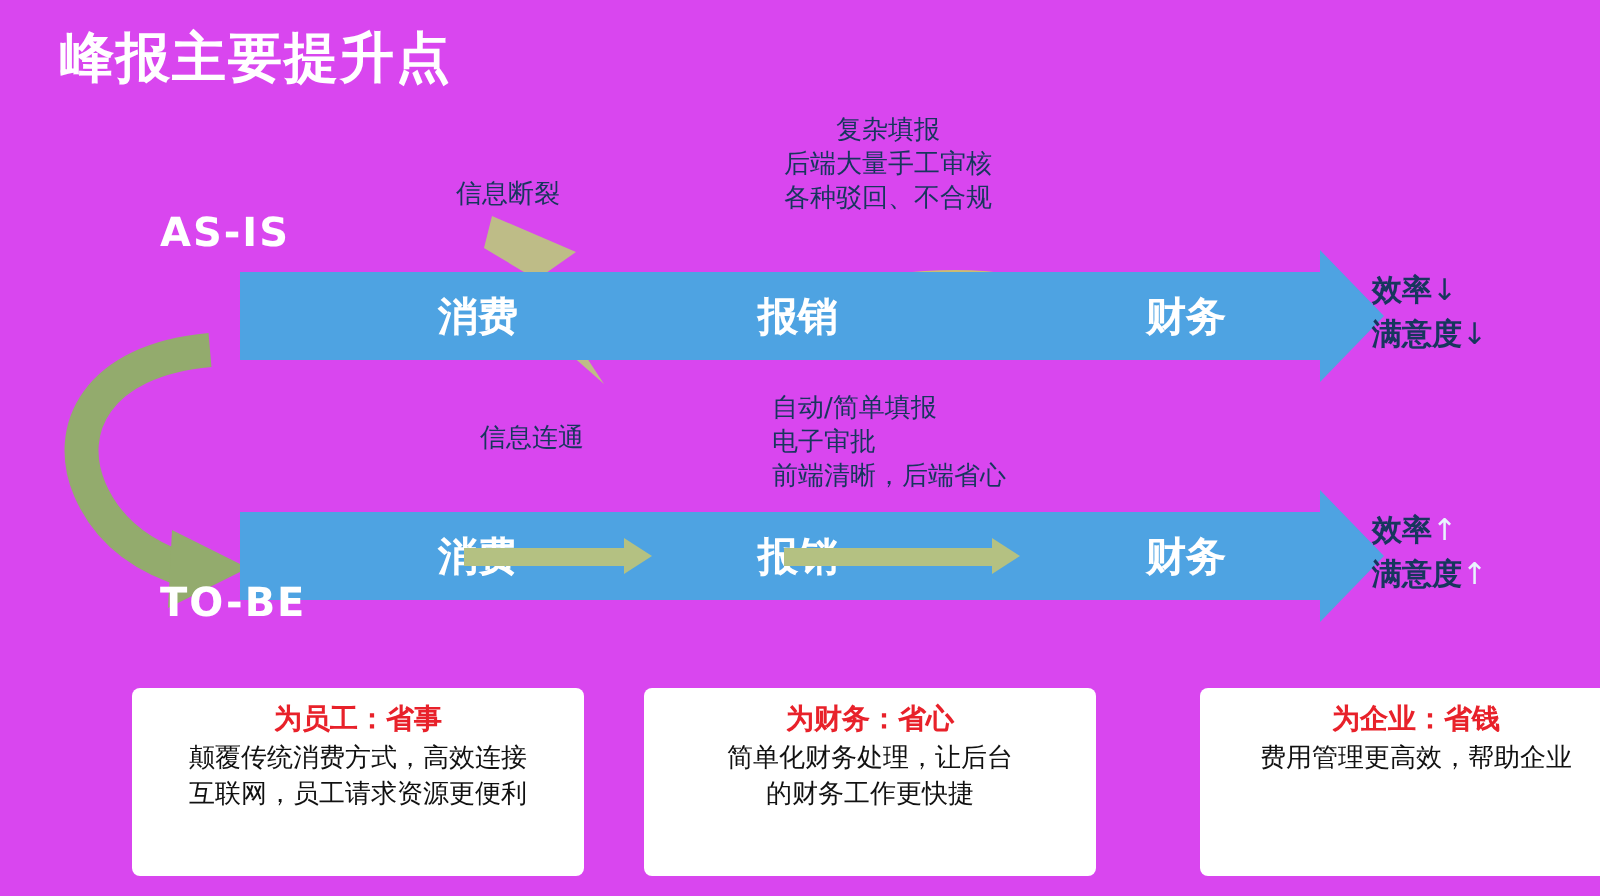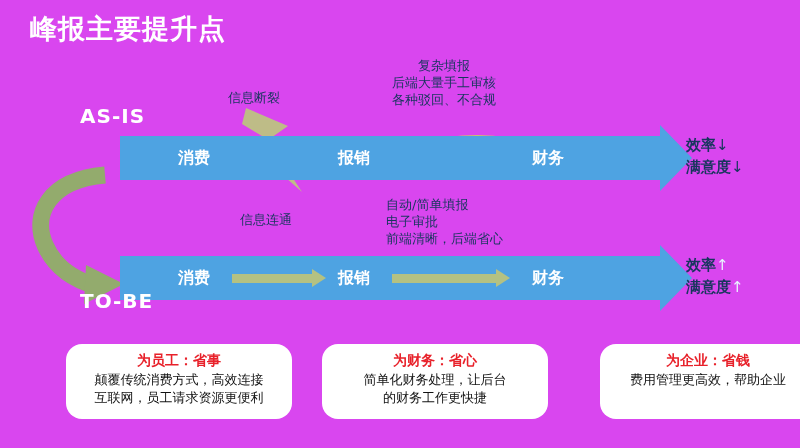--- a/index.html
+++ b/index.html
@@ -69,24 +69,25 @@
     border-left: 32px solid #4ea3e2;
   }
   #head-asis { left: 660px; top: 125px; }
   #head-tobe { left: 660px; top: 245px; }
 
   .band-stage {
     position: absolute;
     top: 0;
     height: 44px;
     line-height: 44px;
-    font-size: 16px;
+    font-size: 20px;
     font-weight: 700;
     color: #ffffff;
     white-space: nowrap;
+    margin-left: 41px;
   }
 
   
   .inline-arrow {
     position: absolute;
     top: 17px;
     height: 10px;
   }
   .inline-arrow .shaft {
     position: absolute;
@@ -139,23 +140,23 @@
     top: 0;
     width: 800px;
     height: 448px;
     pointer-events: none;
   }
 
   
   .callout {
     position: absolute;
     top: 344px;
-    height: 75px;
+    height: 94px;
     background: #ffffff;
-    border-radius: 16px;
+    border-radius: 4px;
     box-sizing: border-box;
     padding: 6px 8px 0 8px;
     text-align: center;
   }
   #callout-0 { left: 66px;  width: 226px; }
   #callout-1 { left: 322px; width: 226px; }
   #callout-2 { left: 600px; width: 216px; }
   .callout-title {
     color: #e8212a;
     font-size: 14px;

